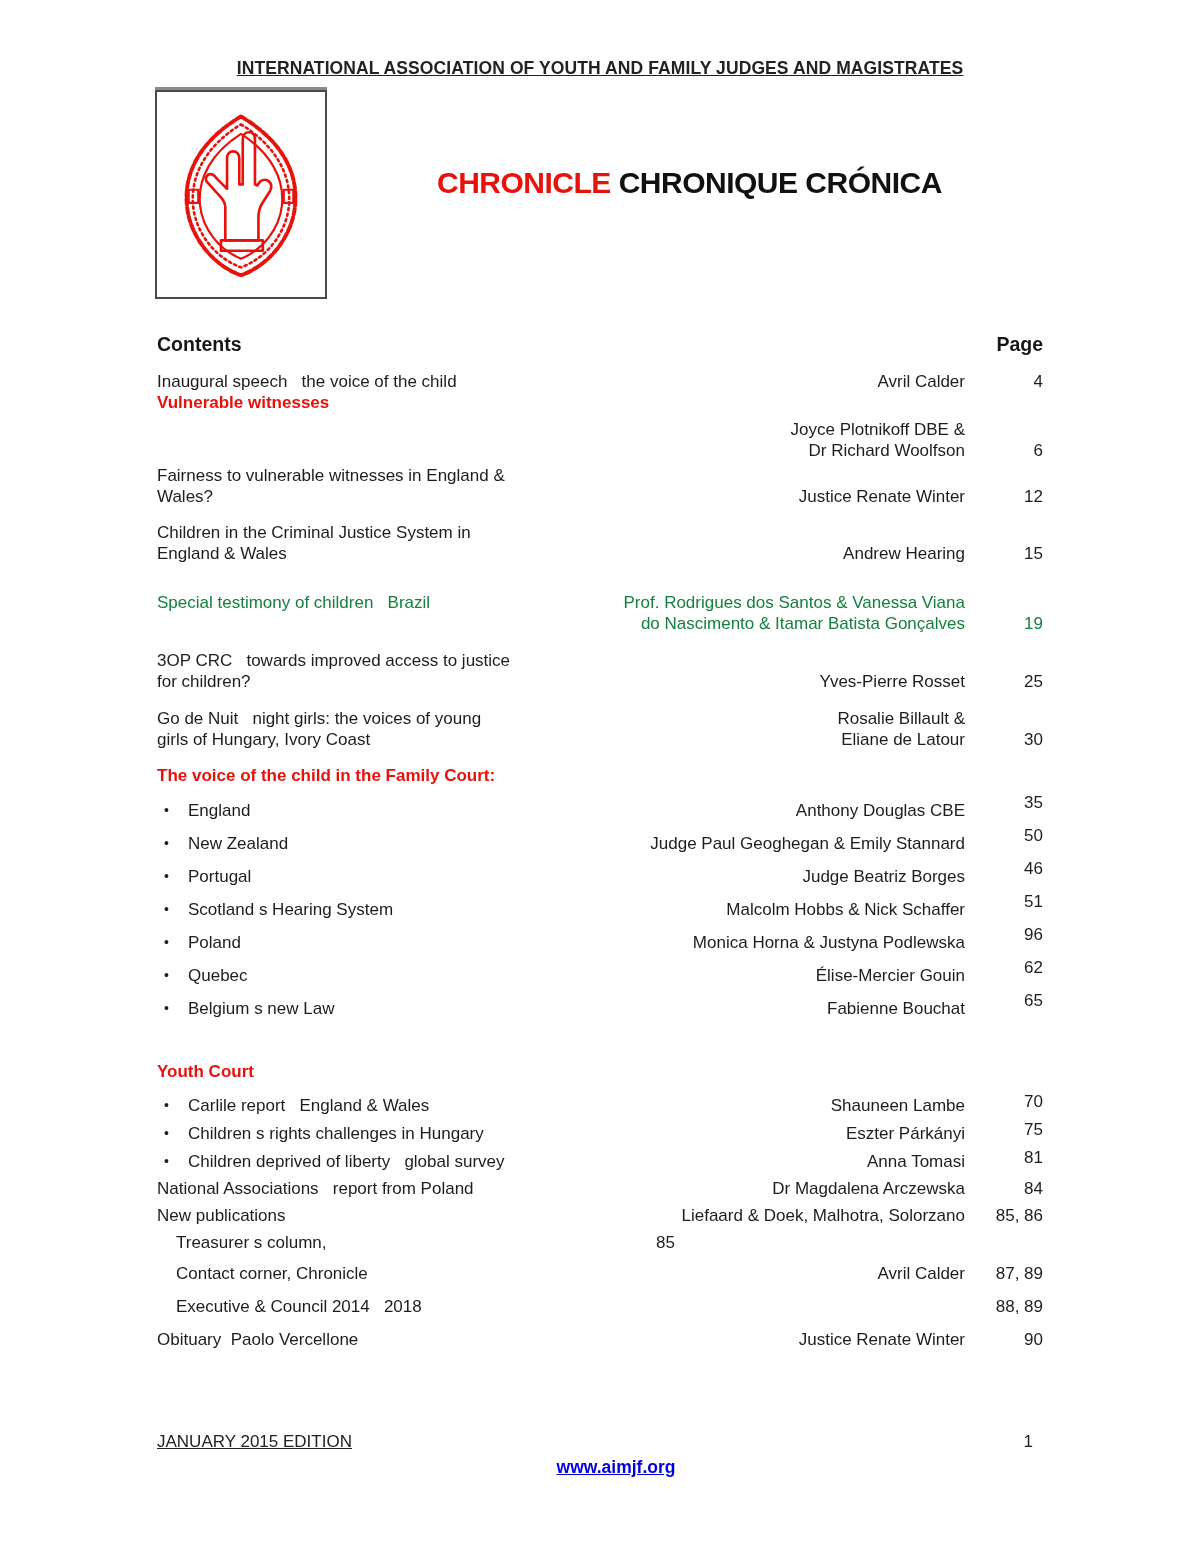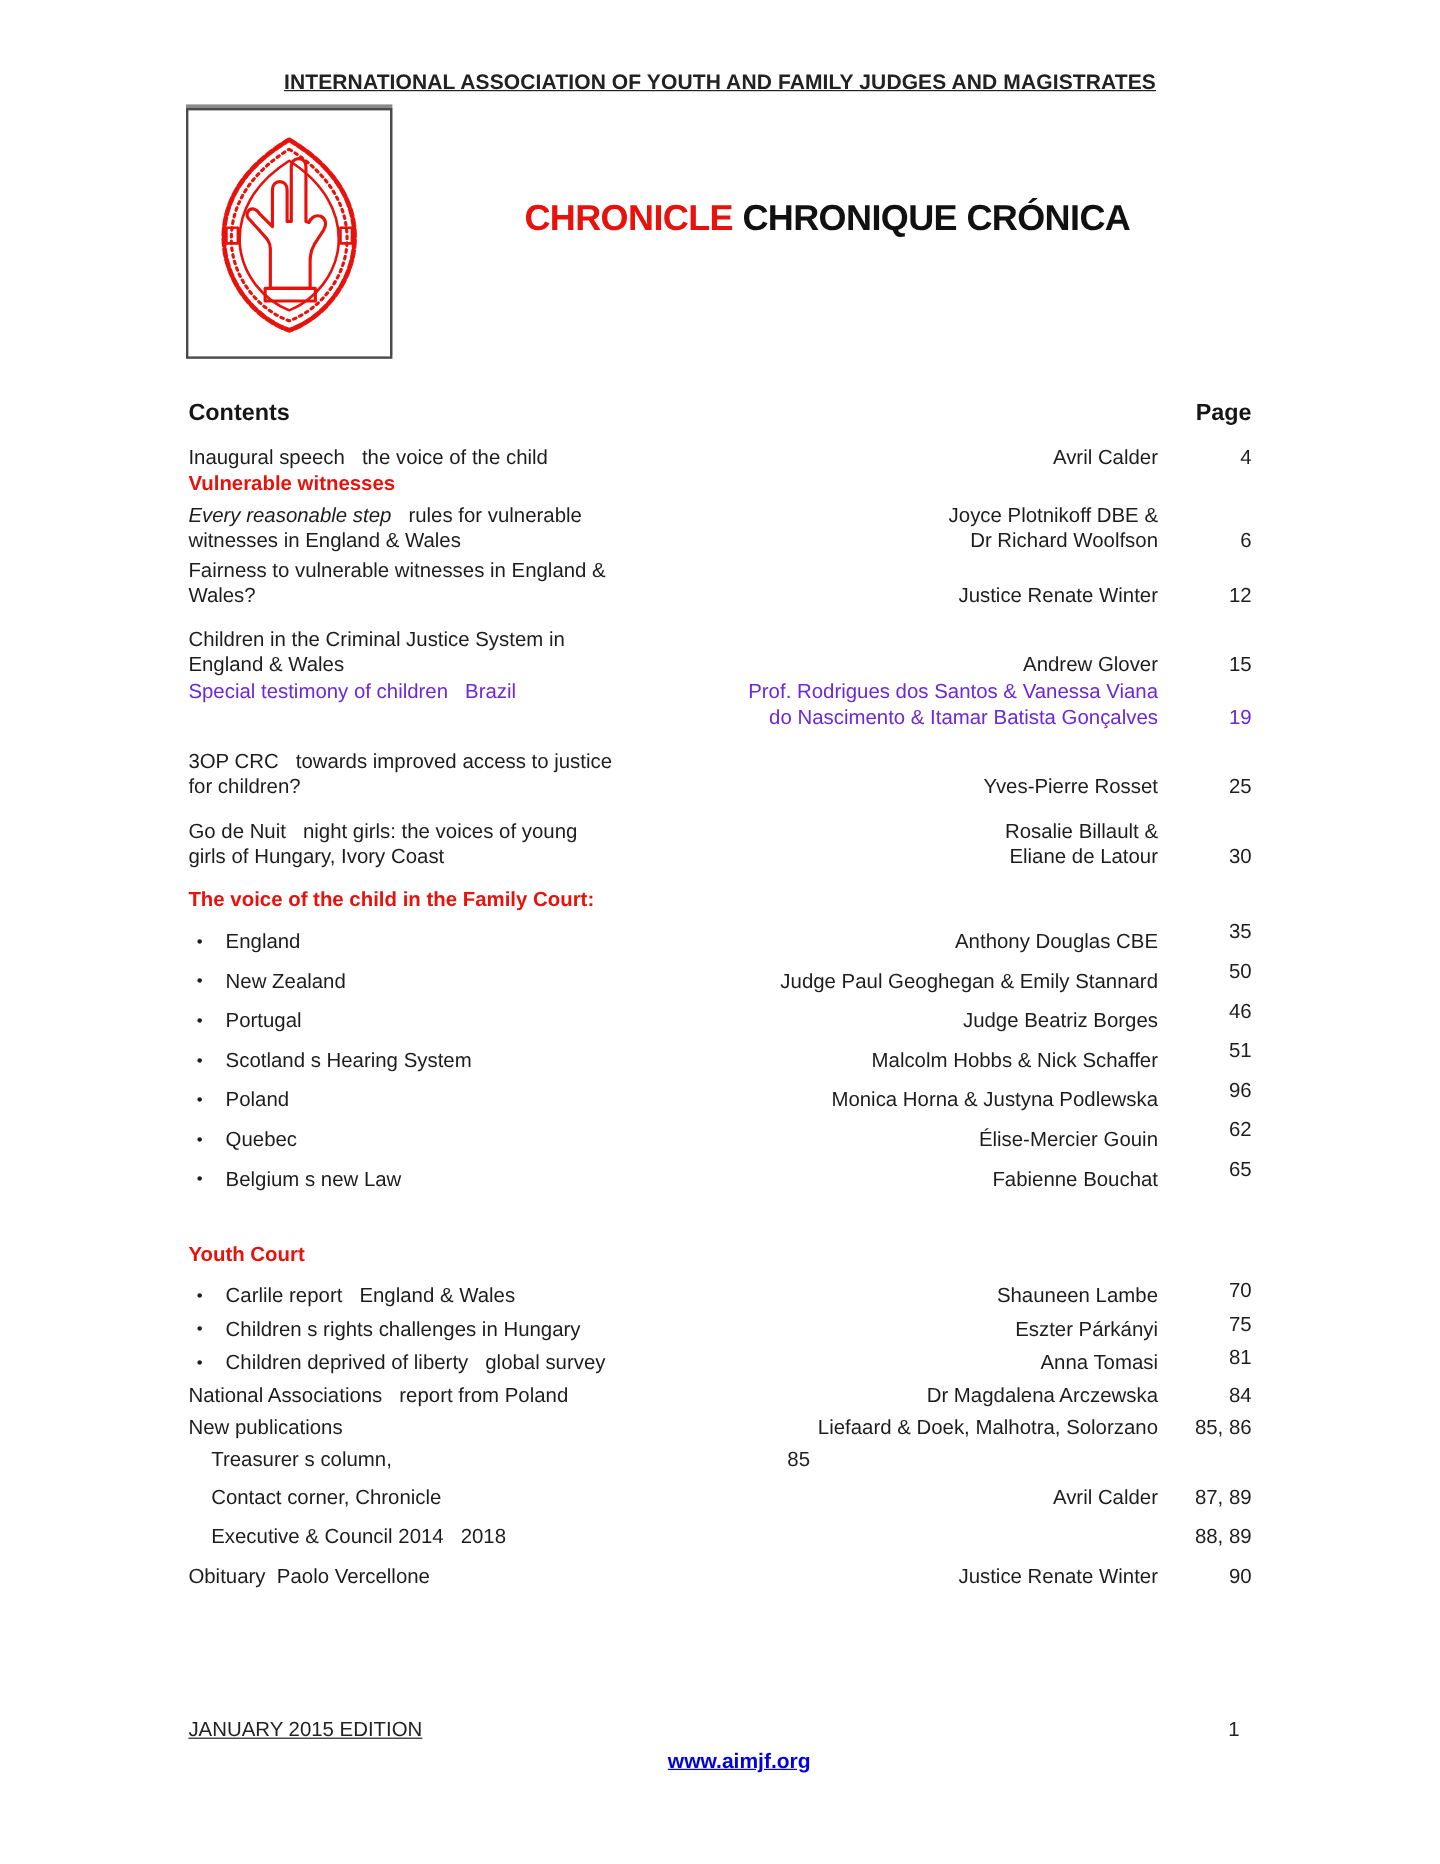--- a/index.html
+++ b/index.html
@@ -105,41 +105,39 @@
     <div id="toc">
         <div class="toc-row" style="margin-top: 0px; color: rgb(29, 29, 29);">
           <div class="cell-title"><span class="txt"><span>Inaugural speech   the voice of the child</span></span></div>
           <div class="cell-author">Avril Calder</div>
           <div class="cell-page">4</div>
         </div>
         <div class="toc-row heading" style="margin-top: 0px; color: rgb(29, 29, 29);">
           <div class="cell-title accent" style="color: rgb(232, 18, 12);"><span class="txt"><span>Vulnerable witnesses</span></span></div>
         </div>
         <div class="toc-row" style="margin-top: 6px; color: rgb(29, 29, 29);">
-          <div class="cell-title"><span class="txt"><span class="italic">Every reasonable step</span><span>   rules for vulnerable
-witnesses in England &amp; Wales</span></span></div>
           <div class="cell-author">Joyce Plotnikoff DBE &amp;
 Dr Richard Woolfson</div>
           <div class="cell-page">6</div>
         </div>
         <div class="toc-row" style="margin-top: 4px; color: rgb(29, 29, 29);">
           <div class="cell-title"><span class="txt"><span>Fairness to vulnerable witnesses in England &amp;
 Wales?</span></span></div>
           <div class="cell-author">
 Justice Renate Winter</div>
           <div class="cell-page">12</div>
         </div>
         <div class="toc-row" style="margin-top: 15px; color: rgb(29, 29, 29);">
           <div class="cell-title"><span class="txt"><span>Children in the Criminal Justice System in
 England &amp; Wales</span></span></div>
           <div class="cell-author">
-Andrew Glover</div>
+Andrew Hearing</div>
           <div class="cell-page">15</div>
         </div>
-        <div class="toc-row" style="margin-top: 2px; color: #6d28d9;">
+        <div class="toc-row" style="margin-top: 28px; color: #15803d;">
           <div class="cell-title"><span class="txt"><span>Special testimony of children   Brazil</span></span></div>
           <div class="cell-author">Prof. Rodrigues dos Santos &amp; Vanessa Viana
 do Nascimento &amp; Itamar Batista Gonçalves</div>
           <div class="cell-page">19</div>
         </div>
         <div class="toc-row" style="margin-top: 16px; color: rgb(29, 29, 29);">
           <div class="cell-title"><span class="txt"><span>3OP CRC   towards improved access to justice
 for children?</span></span></div>
           <div class="cell-author">
 Yves-Pierre Rosset</div>

